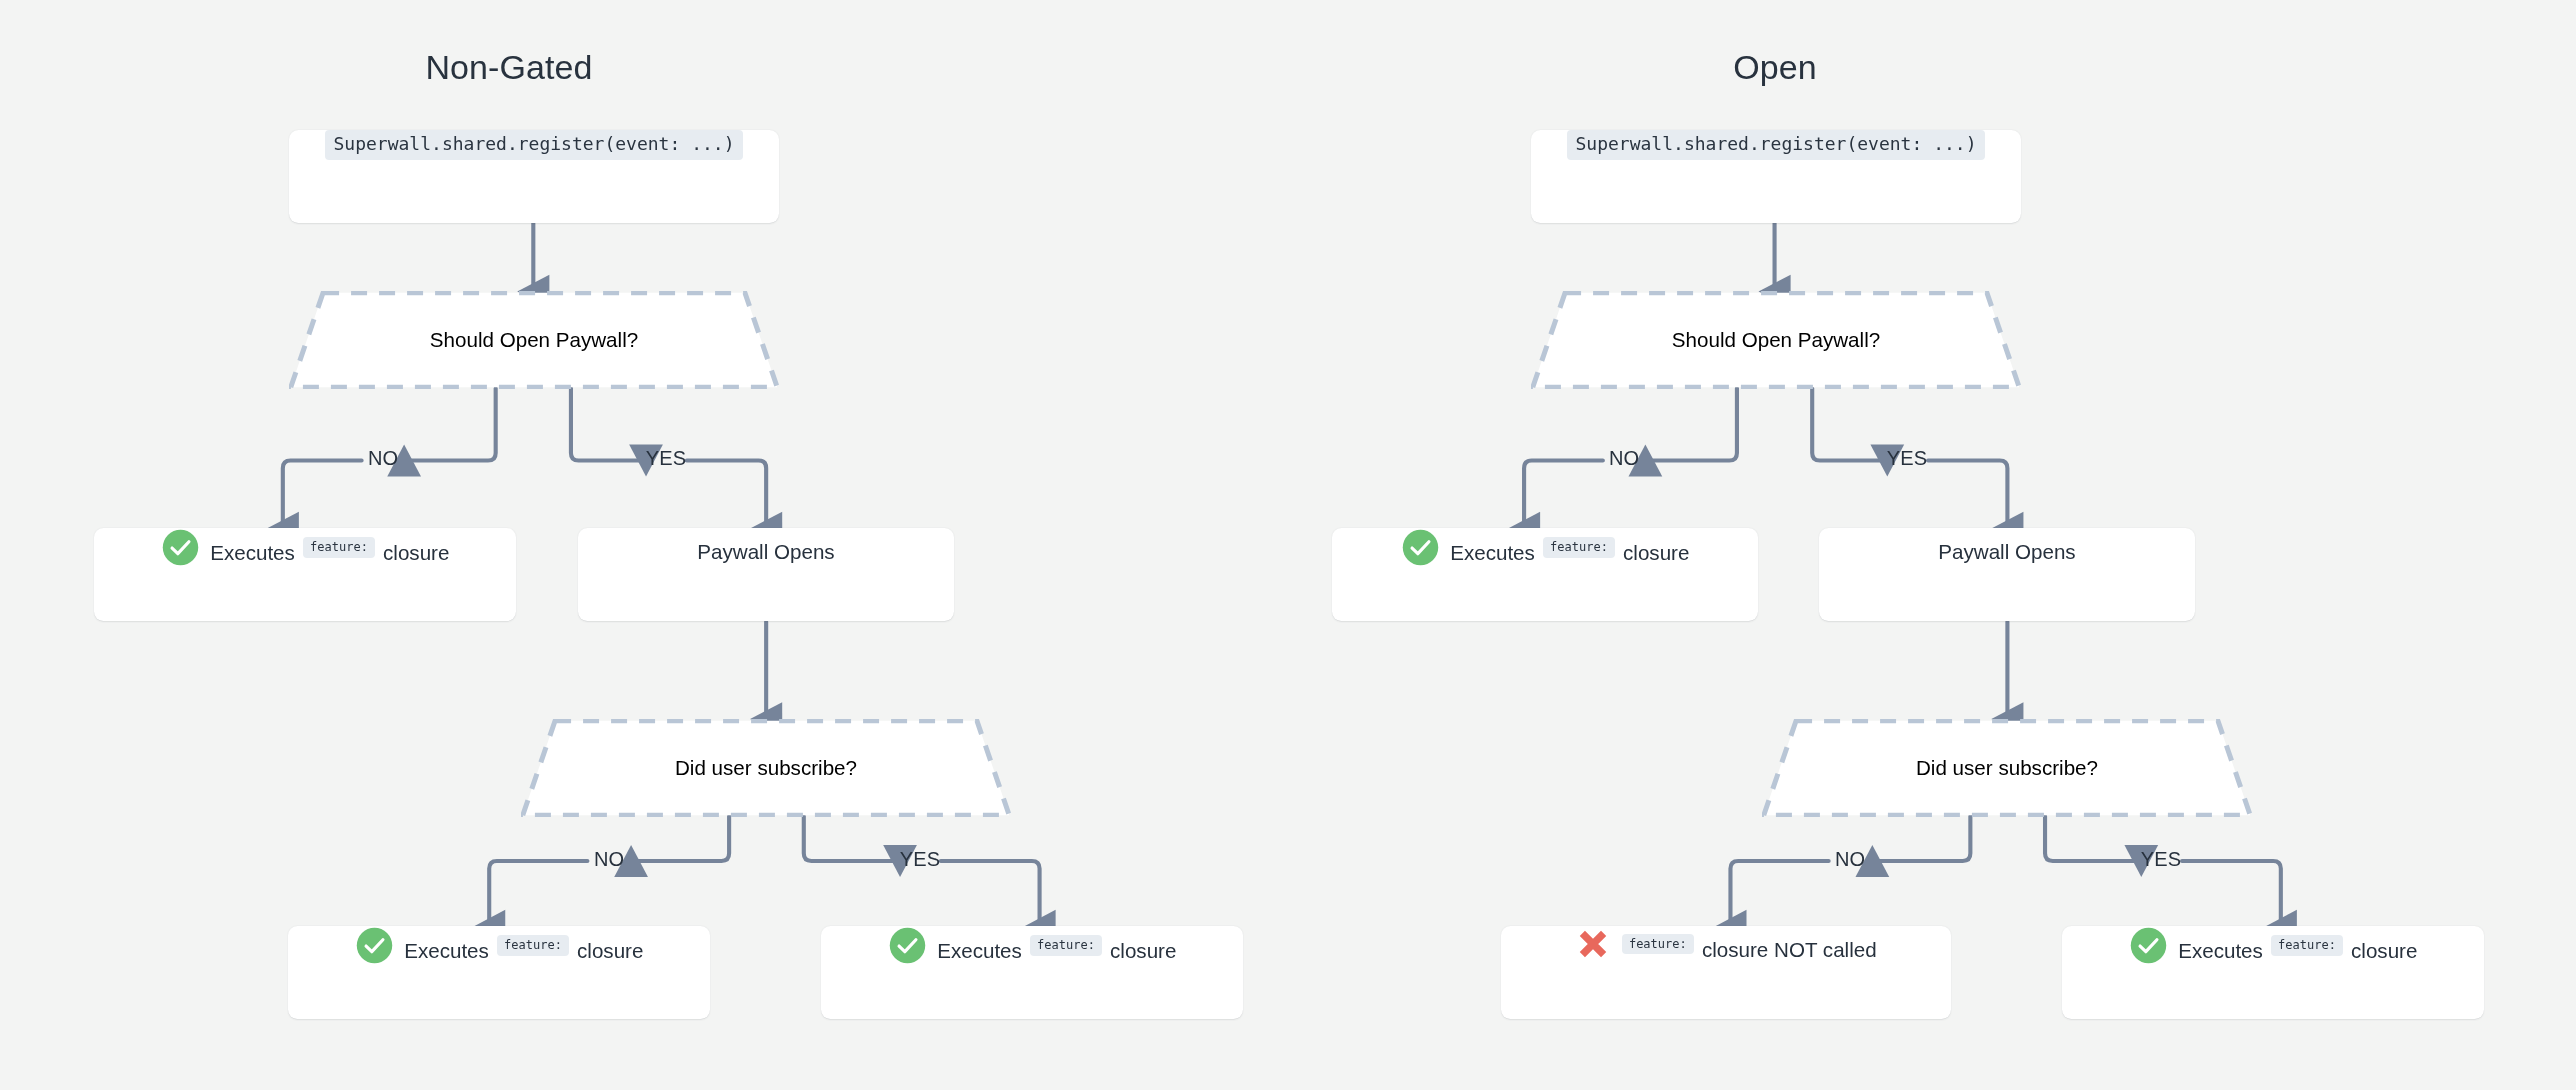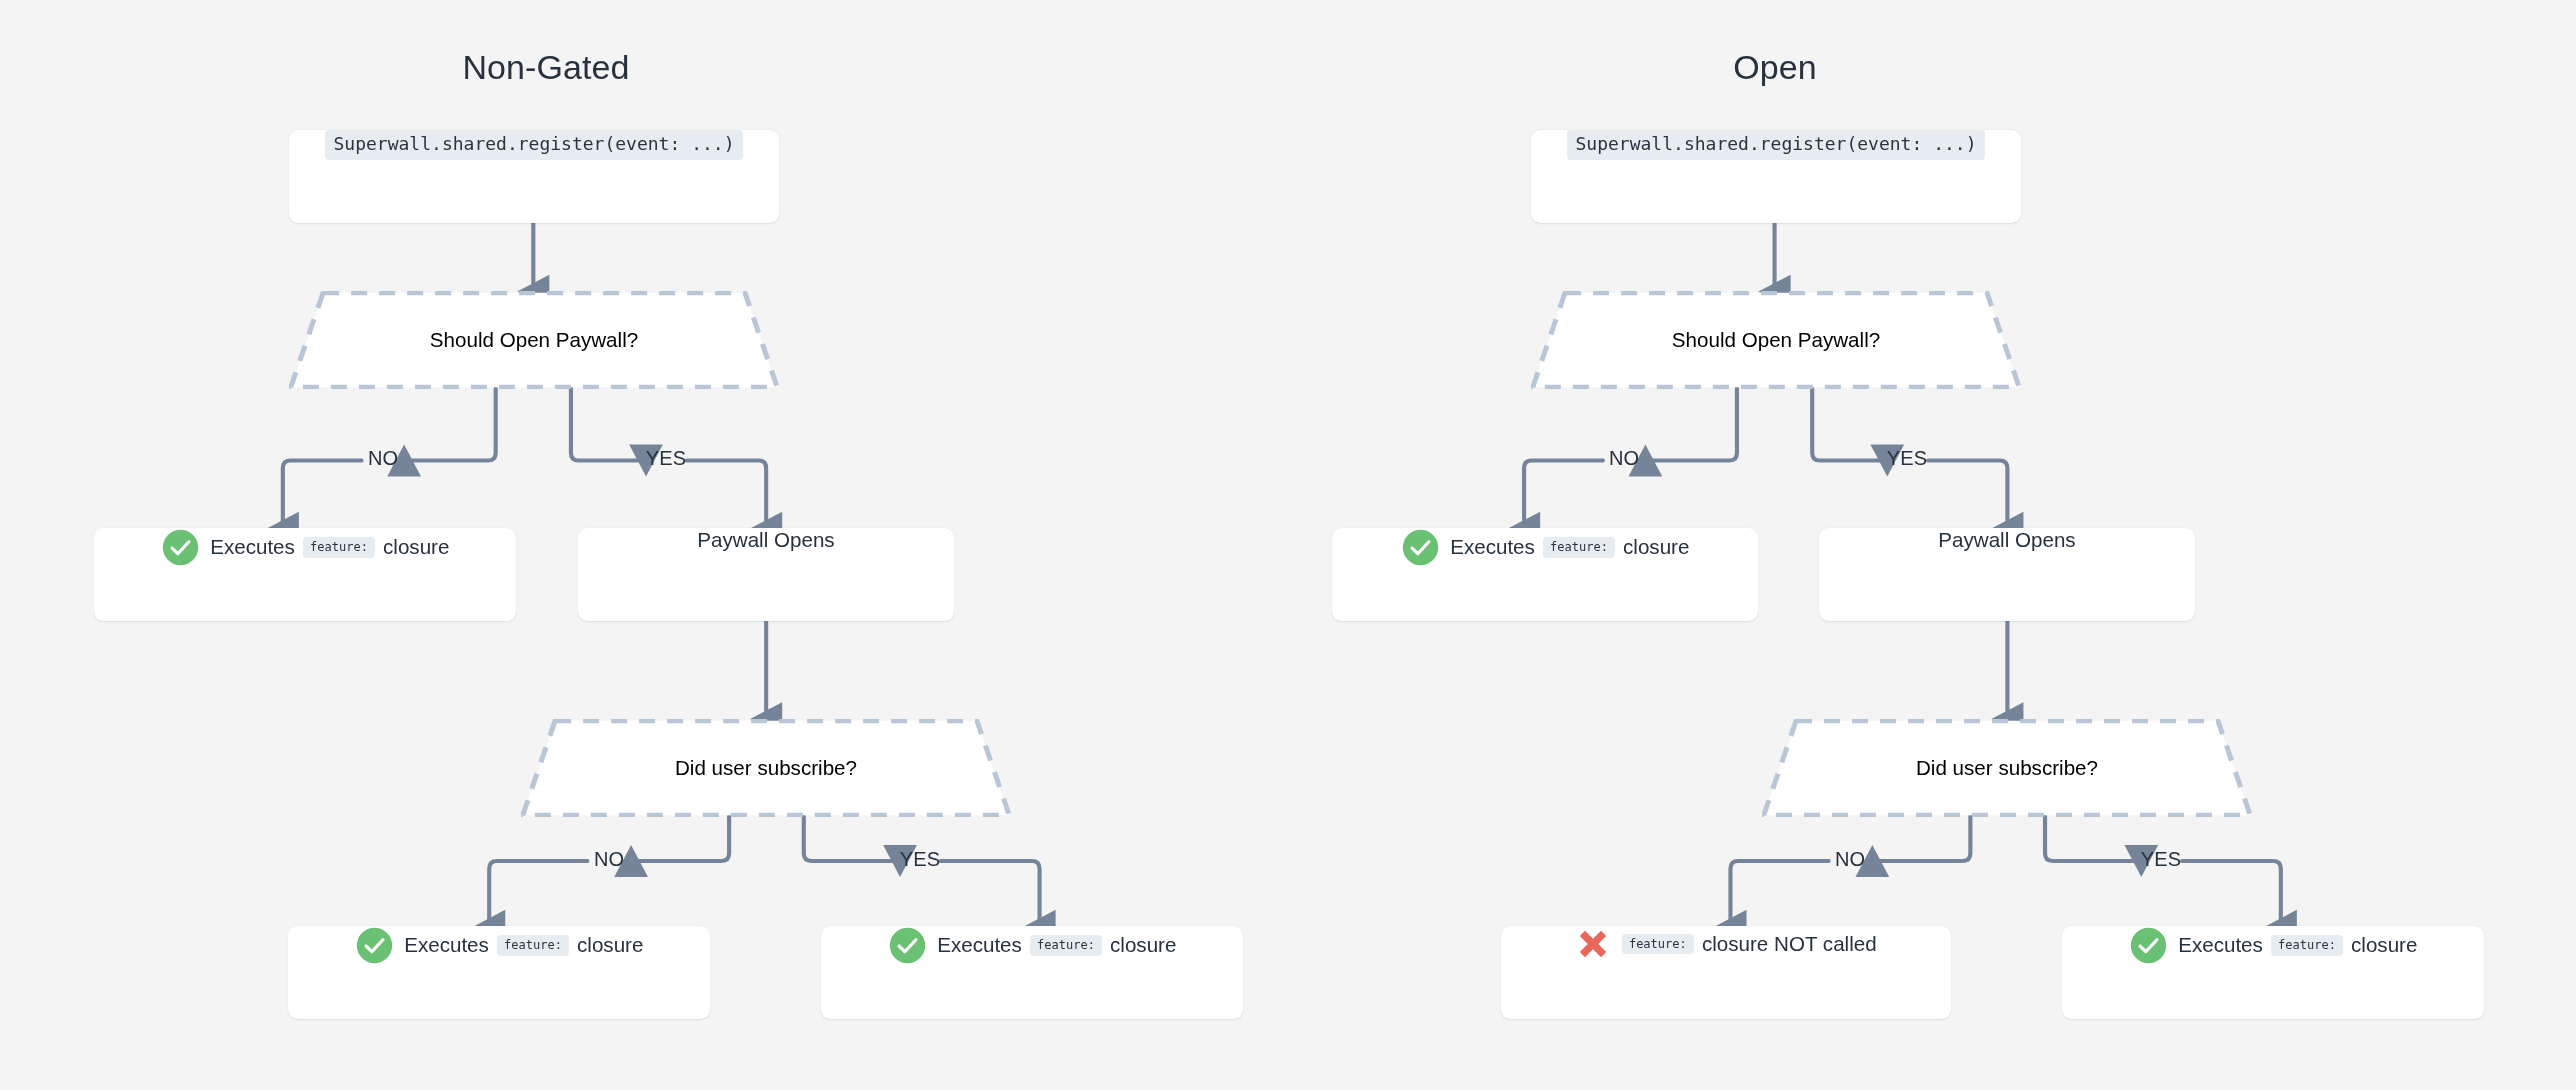--- a/index.html
+++ b/index.html
@@ -54,20 +54,21 @@
     gap: 10.6px;
     font-size: 20.6px;
     color: #27313d;
     line-height: 1;
     white-space: nowrap;
   }
   .node-label {
     font-size: 20.6px;
     color: #27313d;
     white-space: nowrap;
+    margin-top: 12px;
   }
   
   code, .code {
     font-family: "DejaVu Sans Mono", "Liberation Mono", monospace;
     background: #e7ecf1;
     color: #2a3440;
     border-radius: 4.1px;
     padding: 4.1px 7px 4.7px;
     font-size: 12px;
     line-height: 1;
@@ -152,21 +153,21 @@
   <div class="col-title" style="left:383px; top:447px; font-size:20px; color:#27313d;">NO</div>
   <div class="col-title" style="left:666px; top:447px; font-size:20px; color:#27313d;">YES</div>
   <div class="col-title" style="left:609px; top:848px; font-size:20px; color:#27313d;">NO</div>
   <div class="col-title" style="left:920px; top:848px; font-size:20px; color:#27313d;">YES</div>
 
   <div class="col-title" style="left:1624px; top:447px; font-size:20px; color:#27313d;">NO</div>
   <div class="col-title" style="left:1907px; top:447px; font-size:20px; color:#27313d;">YES</div>
   <div class="col-title" style="left:1850px; top:848px; font-size:20px; color:#27313d;">NO</div>
   <div class="col-title" style="left:2161px; top:848px; font-size:20px; color:#27313d;">YES</div>
 
-  <div class="col-title" style="left:546px; top:48px;">Non-Gated</div>
+  <div class="col-title" style="left:509px; top:48px;">Non-Gated</div>
   <div class="col-title" style="left:1775px; top:48px;">Open</div>
 
   <div class="node" style="left:289px; top:130px; width:490px; height:93px;">
     <span class="code code-only">Superwall.shared.register(event: ...)</span>
   </div>
 
   <div class="decision" style="left:289px; top:291px; width:490px; height:98px;">
     <svg class="trap-svg" viewBox="0 0 834 166" preserveAspectRatio="none">
       <polygon points="58,3 776,3 831,163 3,163" fill="#ffffff" stroke="#b9c6d6" stroke-width="5" stroke-dasharray="16 12" vector-effect="non-scaling-stroke"></polygon>
     </svg>

